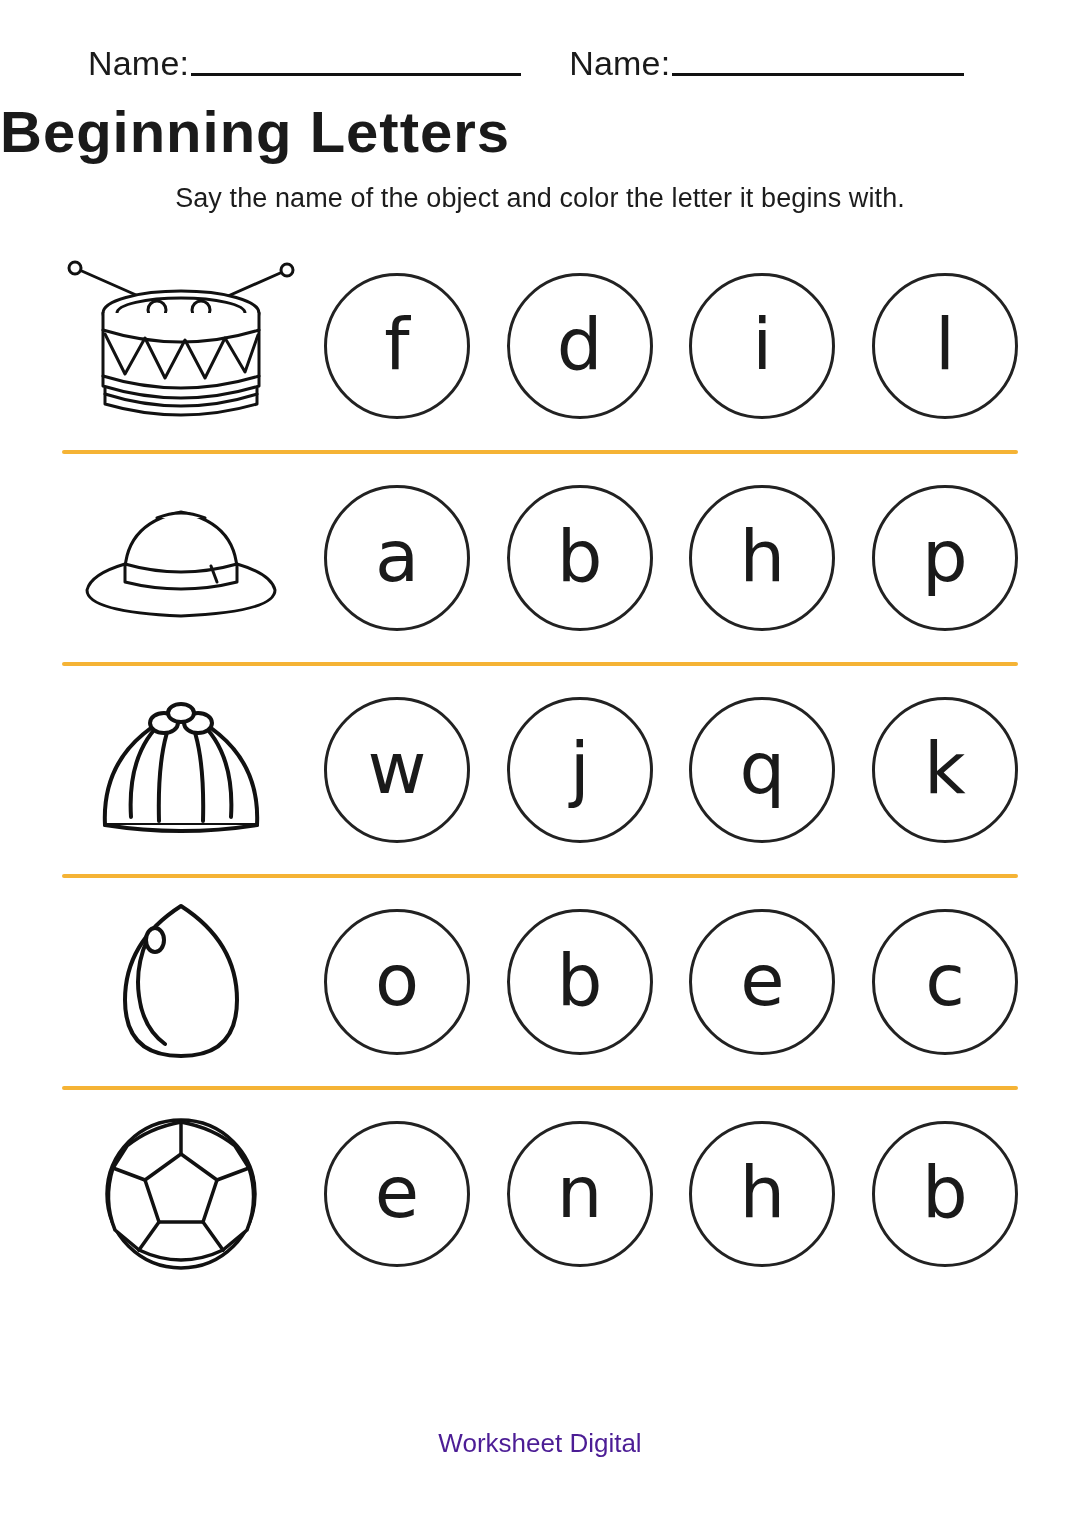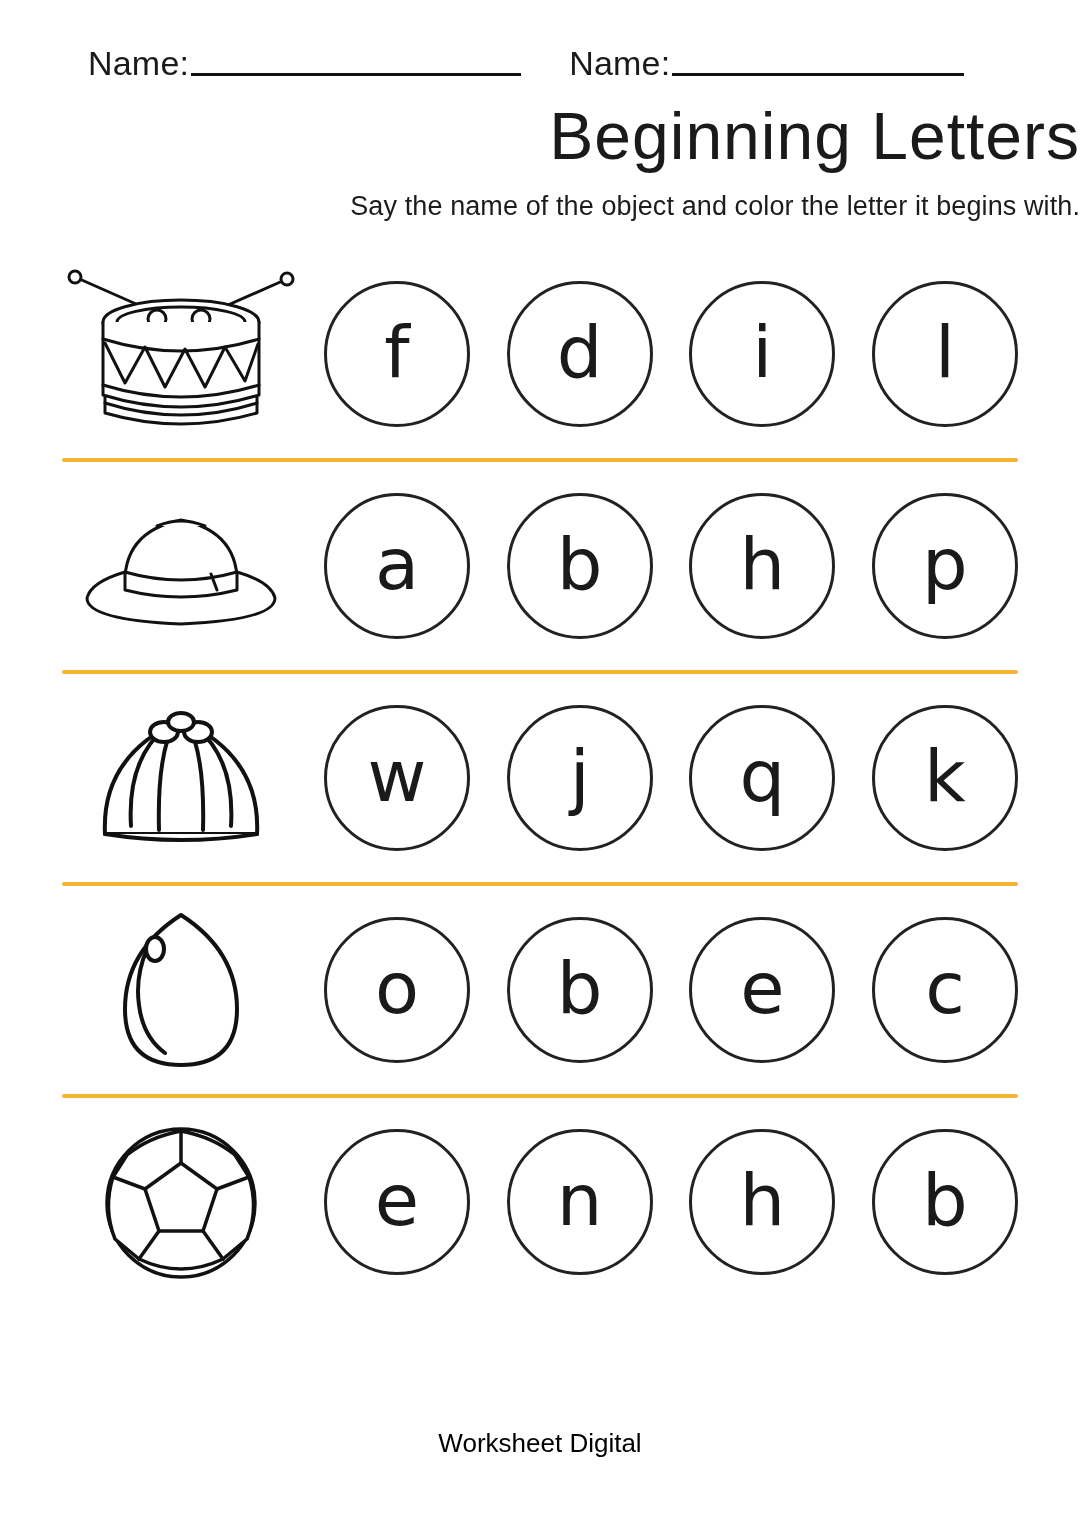--- a/index.html
+++ b/index.html
@@ -42,29 +42,29 @@
     border-bottom: 3px solid #111;
     margin-left: 2px;
     margin-bottom: 4px;
   }
   .nd-line.name { width: 330px; }
   .nd-line.date { width: 292px; }
   .nd-spacer { width: 48px; }
 
   
   .title {
-    text-align: right;
+    text-align: left;
     margin-top: 22px;
-    font-size: 66px;
-    font-weight: 400;
+    font-size: 58px;
+    font-weight: 700;
     letter-spacing: 1px;
     line-height: 1.05;
   }
   .subtitle {
-    text-align: right;
+    text-align: center;
     margin-top: 20px;
     font-size: 27px;
     letter-spacing: 0.1px;
     color: #1c1c1c;
   }
 
   
   .rows {
     margin-top: 36px;
   }
@@ -117,21 +117,21 @@
   }
 
   
   .footer {
     position: absolute;
     bottom: 66px;
     left: 0;
     width: 100%;
     text-align: center;
     font-size: 26px;
-    color: #000000;
+    color: #4c1d95;
   }
 
   svg { display: block; }
 </style>
 </head>
 <body>
 
 <div class="page">
 
   <div class="namedate">

